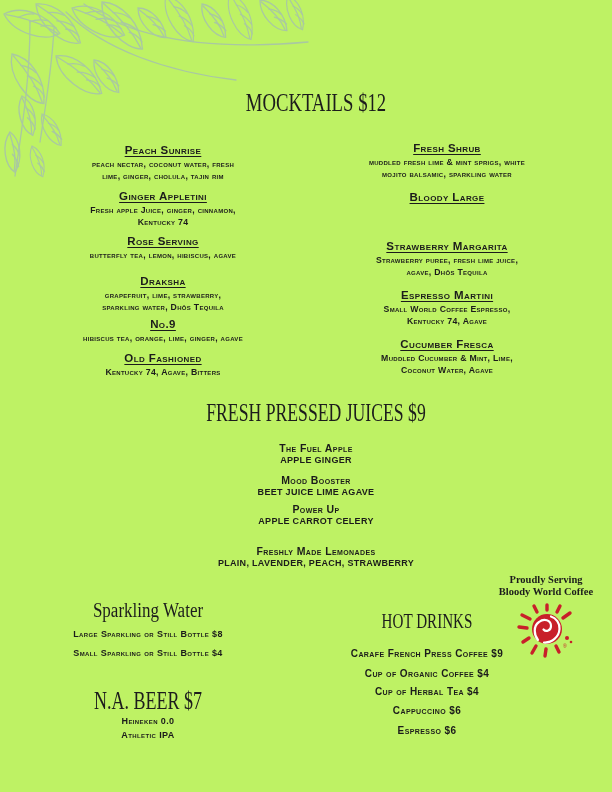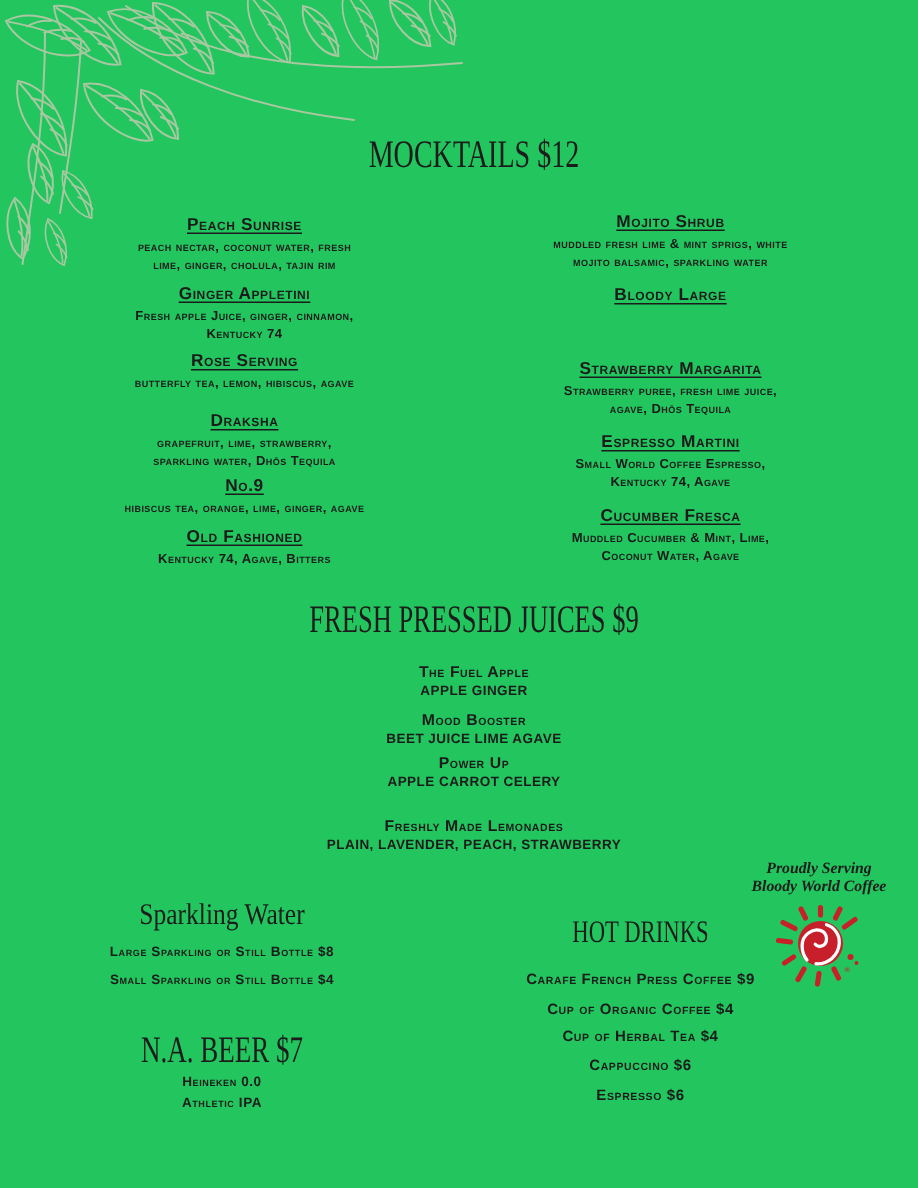--- a/index.html
+++ b/index.html
@@ -1,17 +1,17 @@
 <!DOCTYPE html>
 <html style="--leaf: #a9c8a2; --logo-red: #c8202a;"><head>
 <meta charset="utf-8">
 <style>
   html,body { margin:0; padding:0; background:#e8e8e8; }
   .page {
-    position:relative; width:612px; height:792px; background:#22c55e;
+    position:relative; width:612px; height:792px; background:#bef264;
     margin:0 auto; overflow:hidden;
     font-family:"Liberation Sans", sans-serif; color:#161616;
   }
   .abs { position:absolute; text-align:center; }
   
   .c-main  { left:16px;  width:600px; }   
   .c-left  { left:23px;  width:280px; }   
   .c-right { left:307px; width:280px; }   
   .c-bl    { left:38px;  width:220px; }   
   .c-br    { left:322px; width:210px; }   
@@ -32,21 +32,21 @@
   .sc { font-variant:small-caps; font-weight:bold; letter-spacing:.4px; color:#1b1b1b; }
   .mi-name { font-size:11.5px; line-height:14px; margin-bottom:2px;
              text-decoration:underline; text-underline-offset:2px; }
   .mi-desc { font-size:8.7px; line-height:11.5px; white-space:pre-line; letter-spacing:.3px; }
   .j-name  { font-size:10.5px; line-height:13px; }
   .j-desc  { font-size:9px;  line-height:11px; letter-spacing:.3px; }
   .line    { font-size:9px;  line-height:12px; white-space:nowrap; }
   .hot-line{ font-size:10px; line-height:12px; white-space:nowrap; }
 
   .badge-line {
-    font-family:"Liberation Serif", serif; font-style:italic; font-weight:bold;
+    font-family:"Liberation Serif", serif; font-weight:bold;
     font-size:10.5px; line-height:12.5px; color:#1c1c1c; white-space:nowrap;
   }
 
   .leaves { position:absolute; left:0; top:0; width:312px; height:186px; color:var(--leaf,#a9c8a2); }
   .logo   { position:absolute; left:514px; top:598px; width:68px; height:68px; }
 </style>
 </head>
 <body>
 
 <div class="page">
@@ -116,21 +116,21 @@
   <div class="abs c-left" style="top:317px">
     <div class="sc mi-name">No.9</div>
     <div class="sc mi-desc">hibiscus tea, orange, lime, ginger, agave</div>
   </div>
   <div class="abs c-left" style="top:351px">
     <div class="sc mi-name">Old Fashioned</div>
     <div class="sc mi-desc">Kentucky 74, Agave, Bitters</div>
   </div>
 
   <div class="abs c-right" style="top:141px">
-    <div class="sc mi-name">Mojito Shrub</div>
+    <div class="sc mi-name">Fresh Shrub</div>
     <div class="sc mi-desc">muddled fresh lime &amp; mint sprigs, white
 mojito balsamic, sparkling water</div>
   </div>
   <div class="abs c-right" style="top:190px">
     <div class="sc mi-name">Bloody Large</div>
   </div>
   <div class="abs c-right" style="top:239px">
     <div class="sc mi-name">Strawberry Margarita</div>
     <div class="sc mi-desc">Strawberry puree, fresh lime juice,
 agave, Dhōs Tequila</div>

